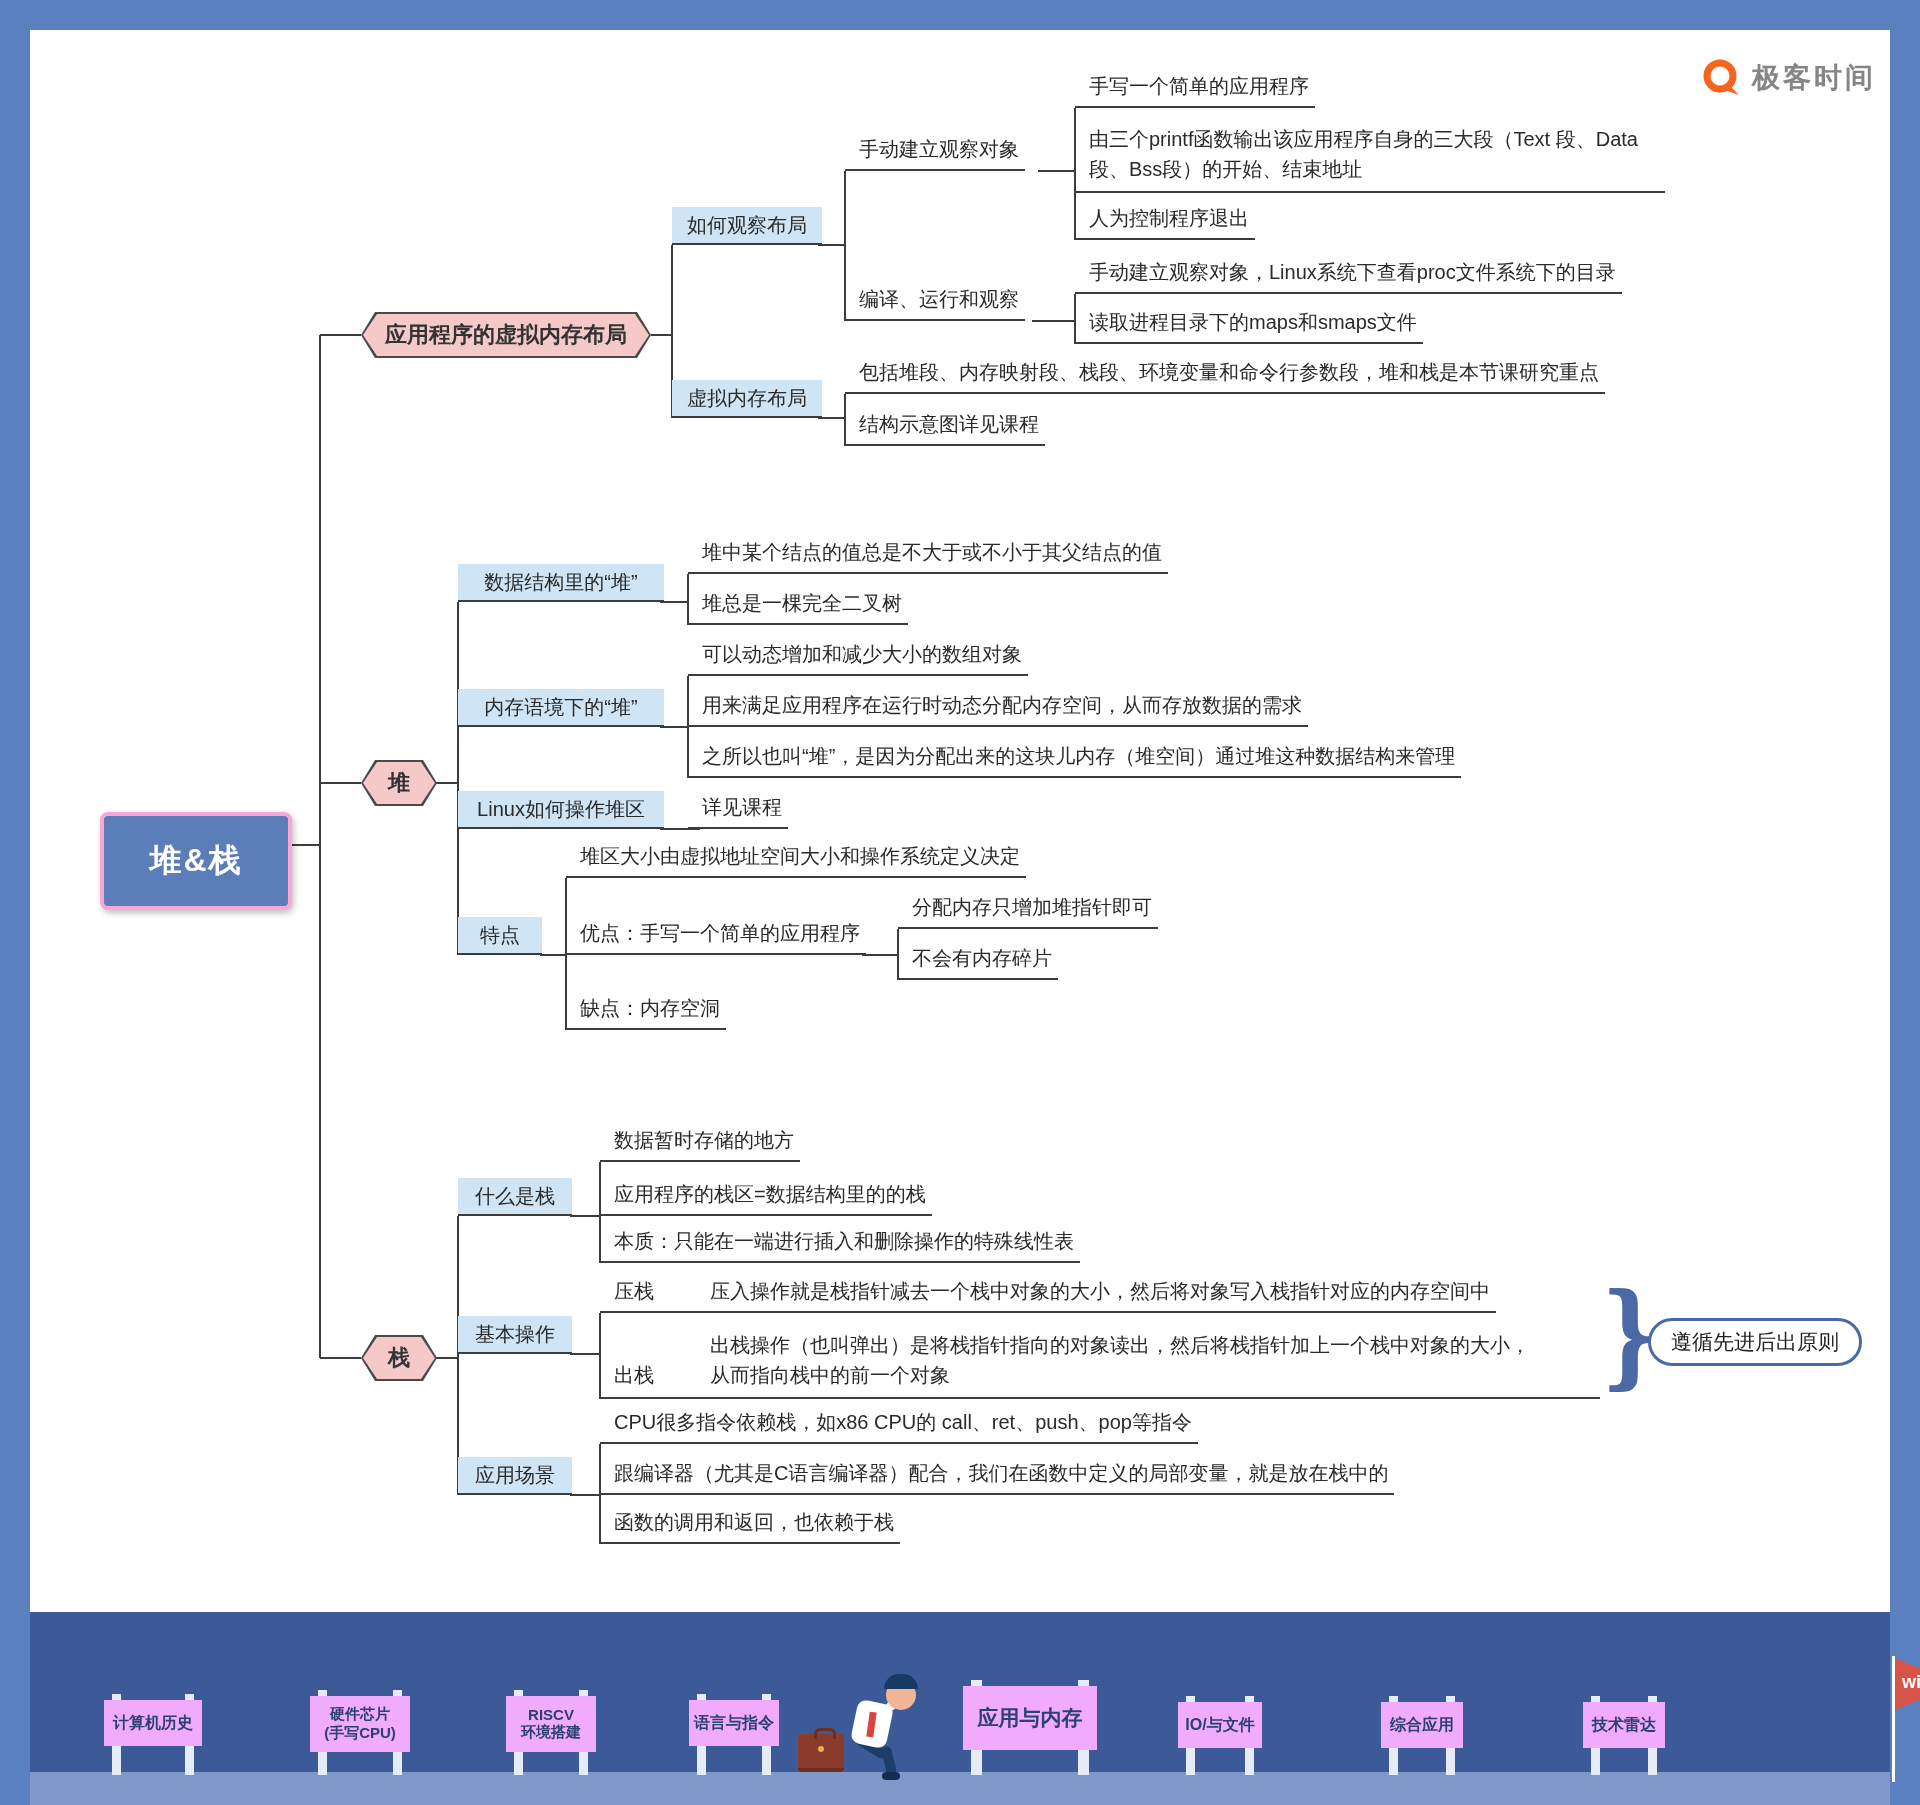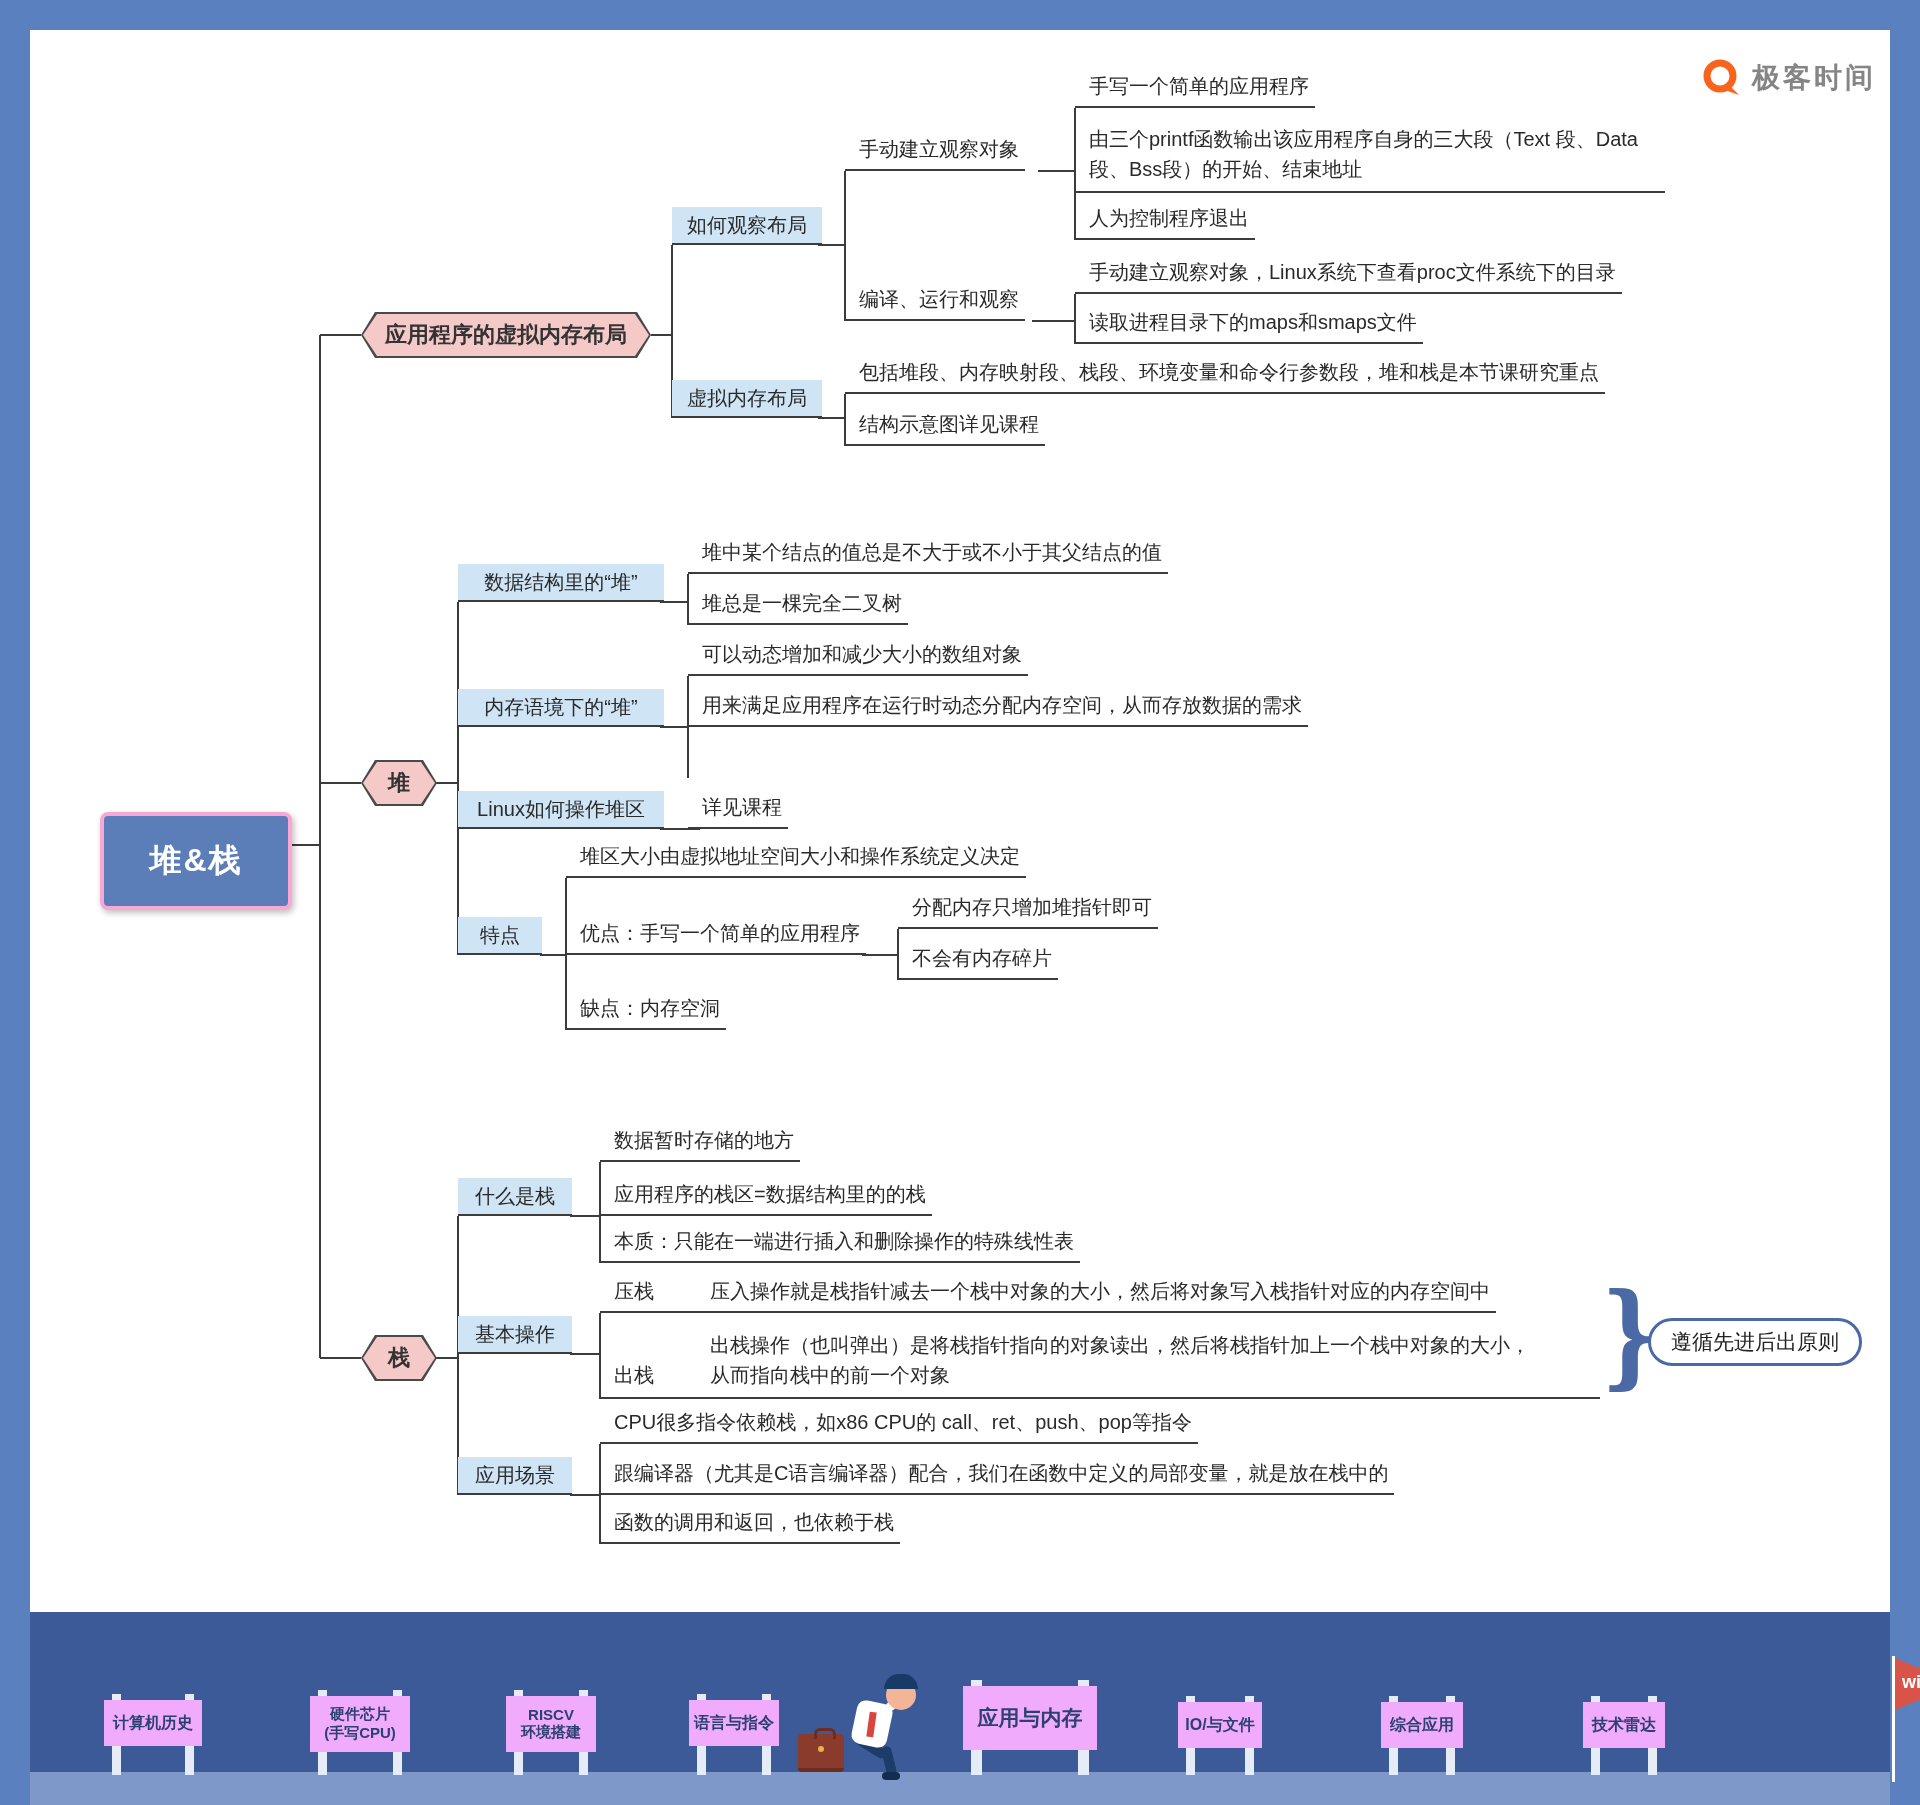--- a/index.html
+++ b/index.html
@@ -137,20 +137,21 @@
   <div class="bnode" style="left:672px;top:380px;width:150px;">虚拟内存布局</div>
   <div class="tnode" style="left:845px;top:359px;text-align:right;">包括堆段、内存映射段、栈段、环境变量和命令行参数段，堆和栈是本节课研究重点</div>
   <div class="tnode" style="left:845px;top:411px;">结构示意图详见课程</div>
 
   <div class="bnode" style="left:458px;top:564px;width:206px;">数据结构里的“堆”</div>
   <div class="tnode" style="left:688px;top:539px;">堆中某个结点的值总是不大于或不小于其父结点的值</div>
   <div class="tnode" style="left:688px;top:590px;">堆总是一棵完全二叉树</div>
   <div class="bnode" style="left:458px;top:689px;width:206px;">内存语境下的“堆”</div>
   <div class="tnode" style="left:688px;top:641px;">可以动态增加和减少大小的数组对象</div>
   <div class="tnode" style="left:688px;top:692px;">用来满足应用程序在运行时动态分配内存空间，从而存放数据的需求</div>
+  <div class="tnode" style="left:688px;top:743px;">之所以也叫“堆”，是因为分配出来的这块儿内存（堆空间）通过堆这种数据结构来管理</div>
   <div class="bnode" style="left:458px;top:791px;width:206px;">Linux如何操作堆区</div>
   <div class="tnode" style="left:688px;top:794px;">详见课程</div>
   <div class="bnode" style="left:458px;top:917px;width:84px;">特点</div>
   <div class="tnode" style="left:566px;top:843px;">堆区大小由虚拟地址空间大小和操作系统定义决定</div>
   <div class="tnode" style="left:566px;top:920px;">优点：手写一个简单的应用程序</div>
   <div class="tnode" style="left:898px;top:894px;">分配内存只增加堆指针即可</div>
   <div class="tnode" style="left:898px;top:945px;">不会有内存碎片</div>
   <div class="tnode" style="left:566px;top:995px;">缺点：内存空洞</div>
 
   <div class="bnode" style="left:458px;top:1178px;width:114px;">什么是栈</div>

